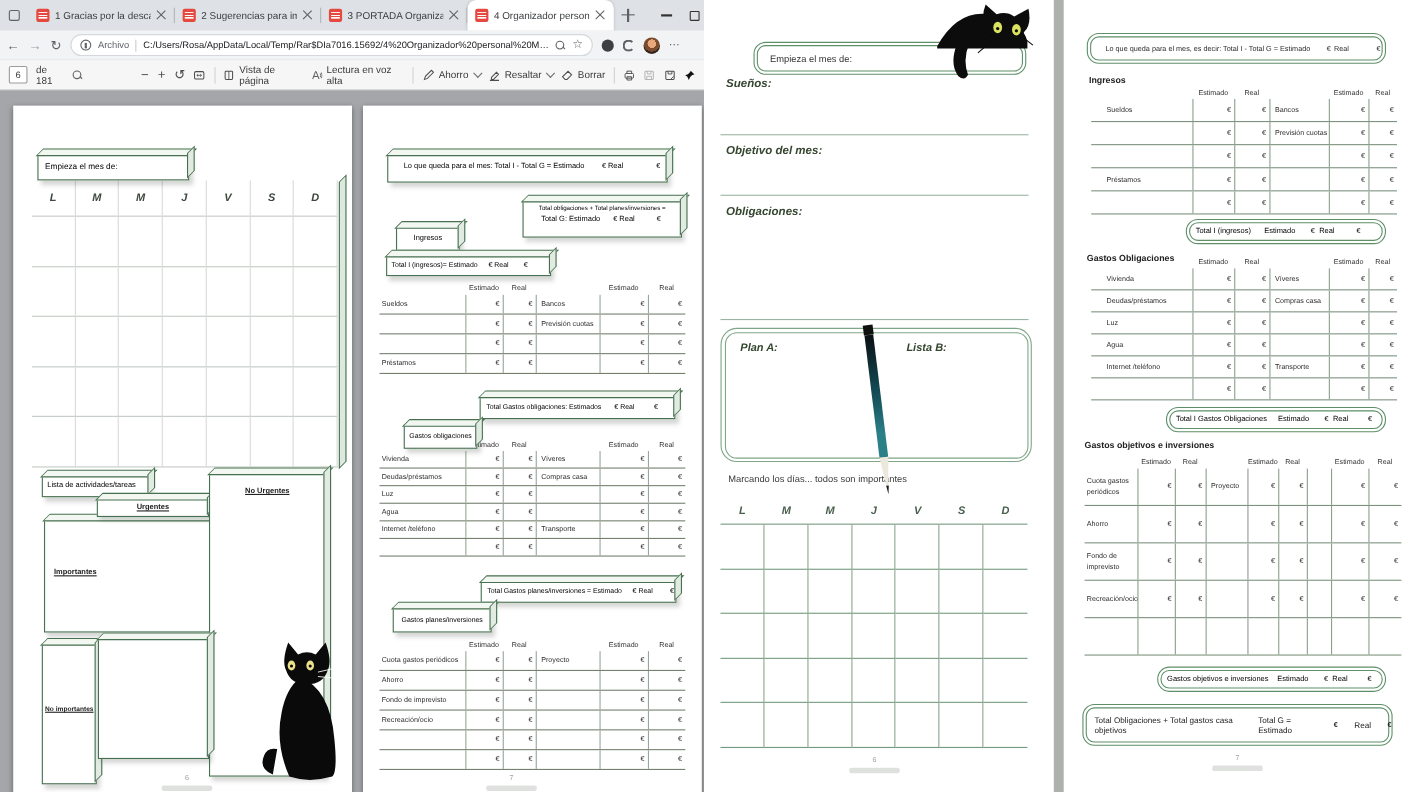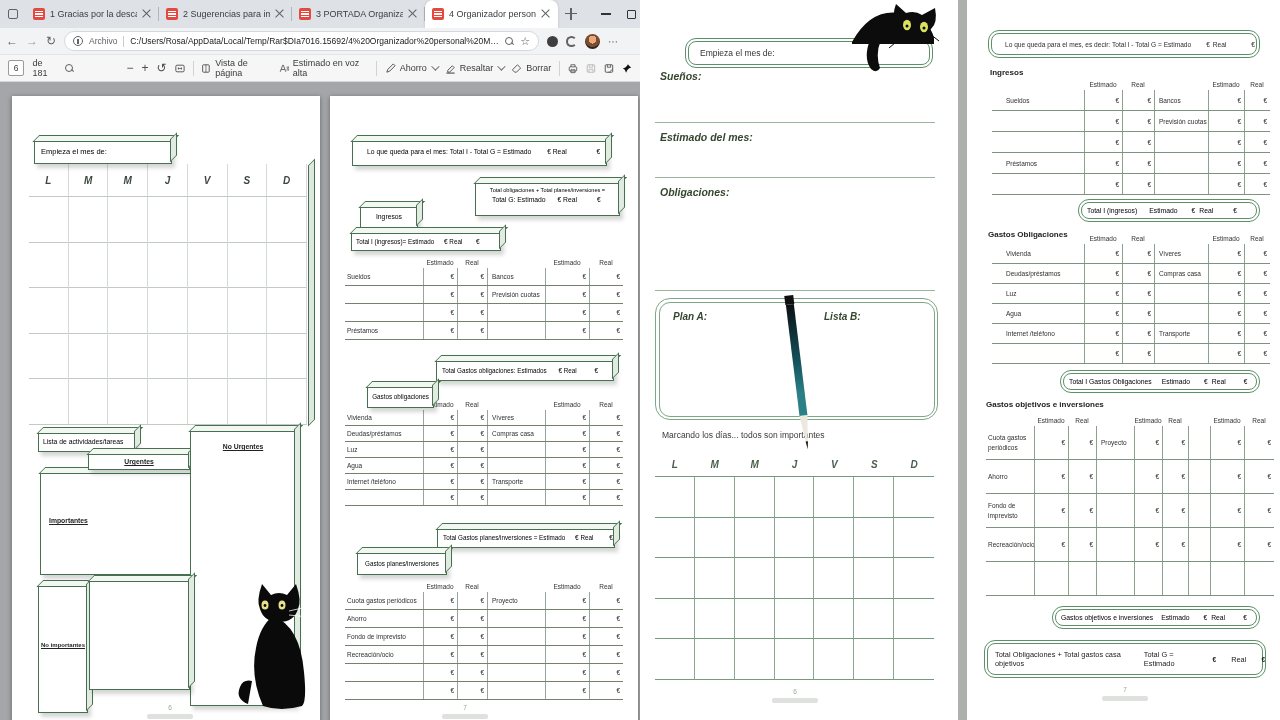--- a/index.html
+++ b/index.html
@@ -210,21 +210,21 @@
             <path d="M6 1.5v9" stroke="#4d4d4d" stroke-width=".9"></path>
           </svg>
         <span>Vista de página</span>
       </span>
       <span class="pbtn">
         <svg class="mini" viewBox="0 0 12 12">
             <path d="M1.5 10L4.5 2h.8l3 8" fill="none" stroke="#4d4d4d" stroke-width="1"></path>
             <path d="M2.6 7.2h4.4" stroke="#4d4d4d" stroke-width="1"></path>
             <path d="M9.5 4q1.6 2 0 4M10.8 3q2.2 3 0 6" fill="none" stroke="#4d4d4d" stroke-width=".9"></path>
           </svg>
-        <span>Estimado en voz alta</span>
+        <span>Lectura en voz alta</span>
       </span>
       <span class="sep"></span>
       <span class="pbtn">
         <svg class="mini" viewBox="0 0 12 12">
             <path d="M2 10l1-3 6-6 2 2-6 6-3 1z" fill="none" stroke="#4d4d4d" stroke-width="1"></path>
           </svg>
         <span>Ahorro</span>
         <span class="chev"></span>
       </span>
       <span class="pbtn">
@@ -603,21 +603,21 @@
         <ellipse cx="67" cy="23" rx="4" ry="5.2" fill="#dbe25f"></ellipse>
         <ellipse cx="84" cy="25" rx="4" ry="5.2" fill="#dbe25f"></ellipse>
         <circle cx="67" cy="24" r="1.5" fill="#0c0c0c"></circle>
         <circle cx="84" cy="26" r="1.5" fill="#0c0c0c"></circle>
         <path d="M30 38 q-7 18 1 29 q6 5 9 -1 q-5 -14 1 -28z" fill="#0c0c0c"></path>
         <path d="M60 31 l-15 9 M62 35 l-13 11 M90 32 l9 7" stroke="#0c0c0c" stroke-width="1"></path>
       </svg>
 
       <span class="doclabel" style="left:20px;top:70px;font-size:10.5px">Sueños:</span>
       <span class="dline" style="left:15px;top:122px;width:280px"></span>
-      <span class="doclabel" style="left:20px;top:131px;font-size:10.5px">Estimado del mes:</span>
+      <span class="doclabel" style="left:20px;top:131px;font-size:10.5px">Objetivo del mes:</span>
       <span class="dline" style="left:15px;top:177px;width:280px"></span>
       <span class="doclabel" style="left:20px;top:186px;font-size:10.5px">Obligaciones:</span>
       <span class="dline" style="left:15px;top:290px;width:280px"></span>
 
       <div class="planbox">
         <span class="doclabel" style="left:17px;top:12px;font-size:10px">Plan A:</span>
         <span class="doclabel" style="left:168px;top:12px;font-size:10px">Lista B:</span>
       </div>
 
       <svg style="position:absolute;left:138px;top:293px;z-index:5" width="40" height="165" viewBox="0 0 40 165">

